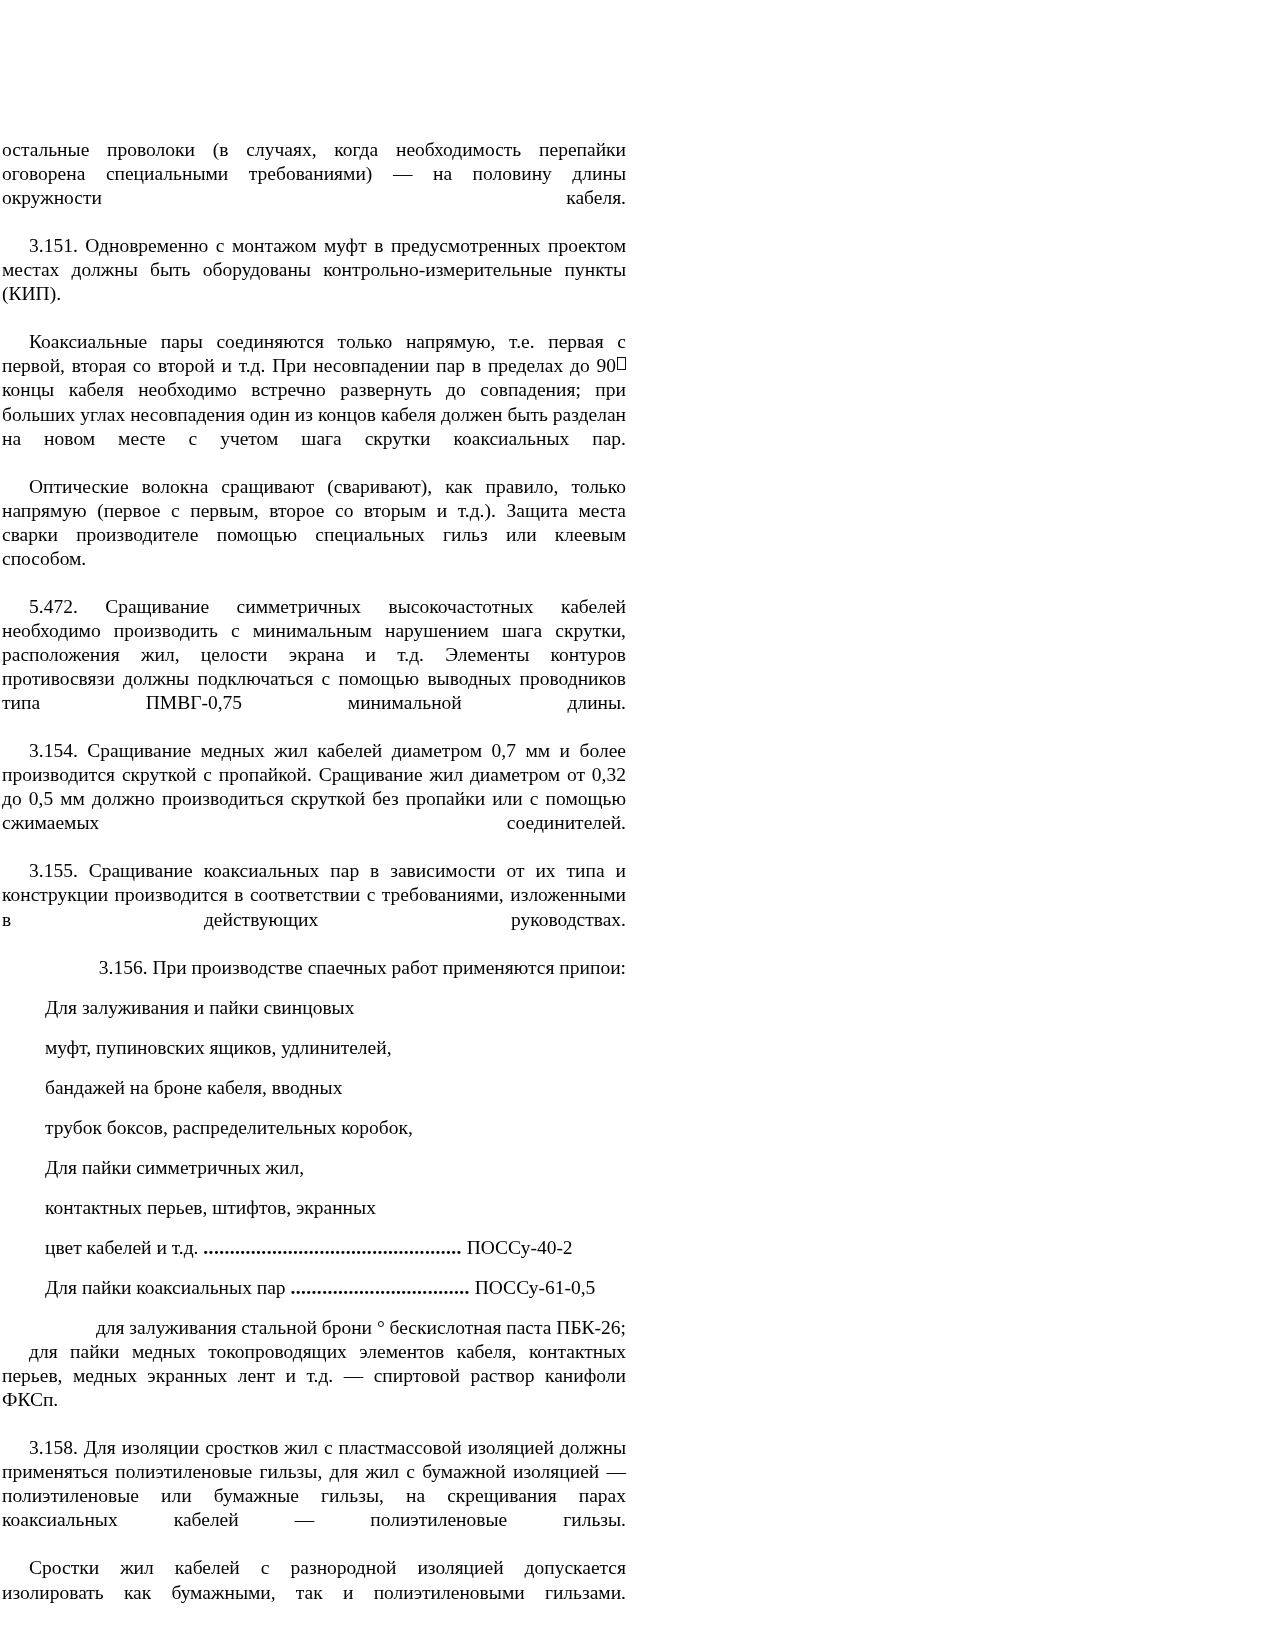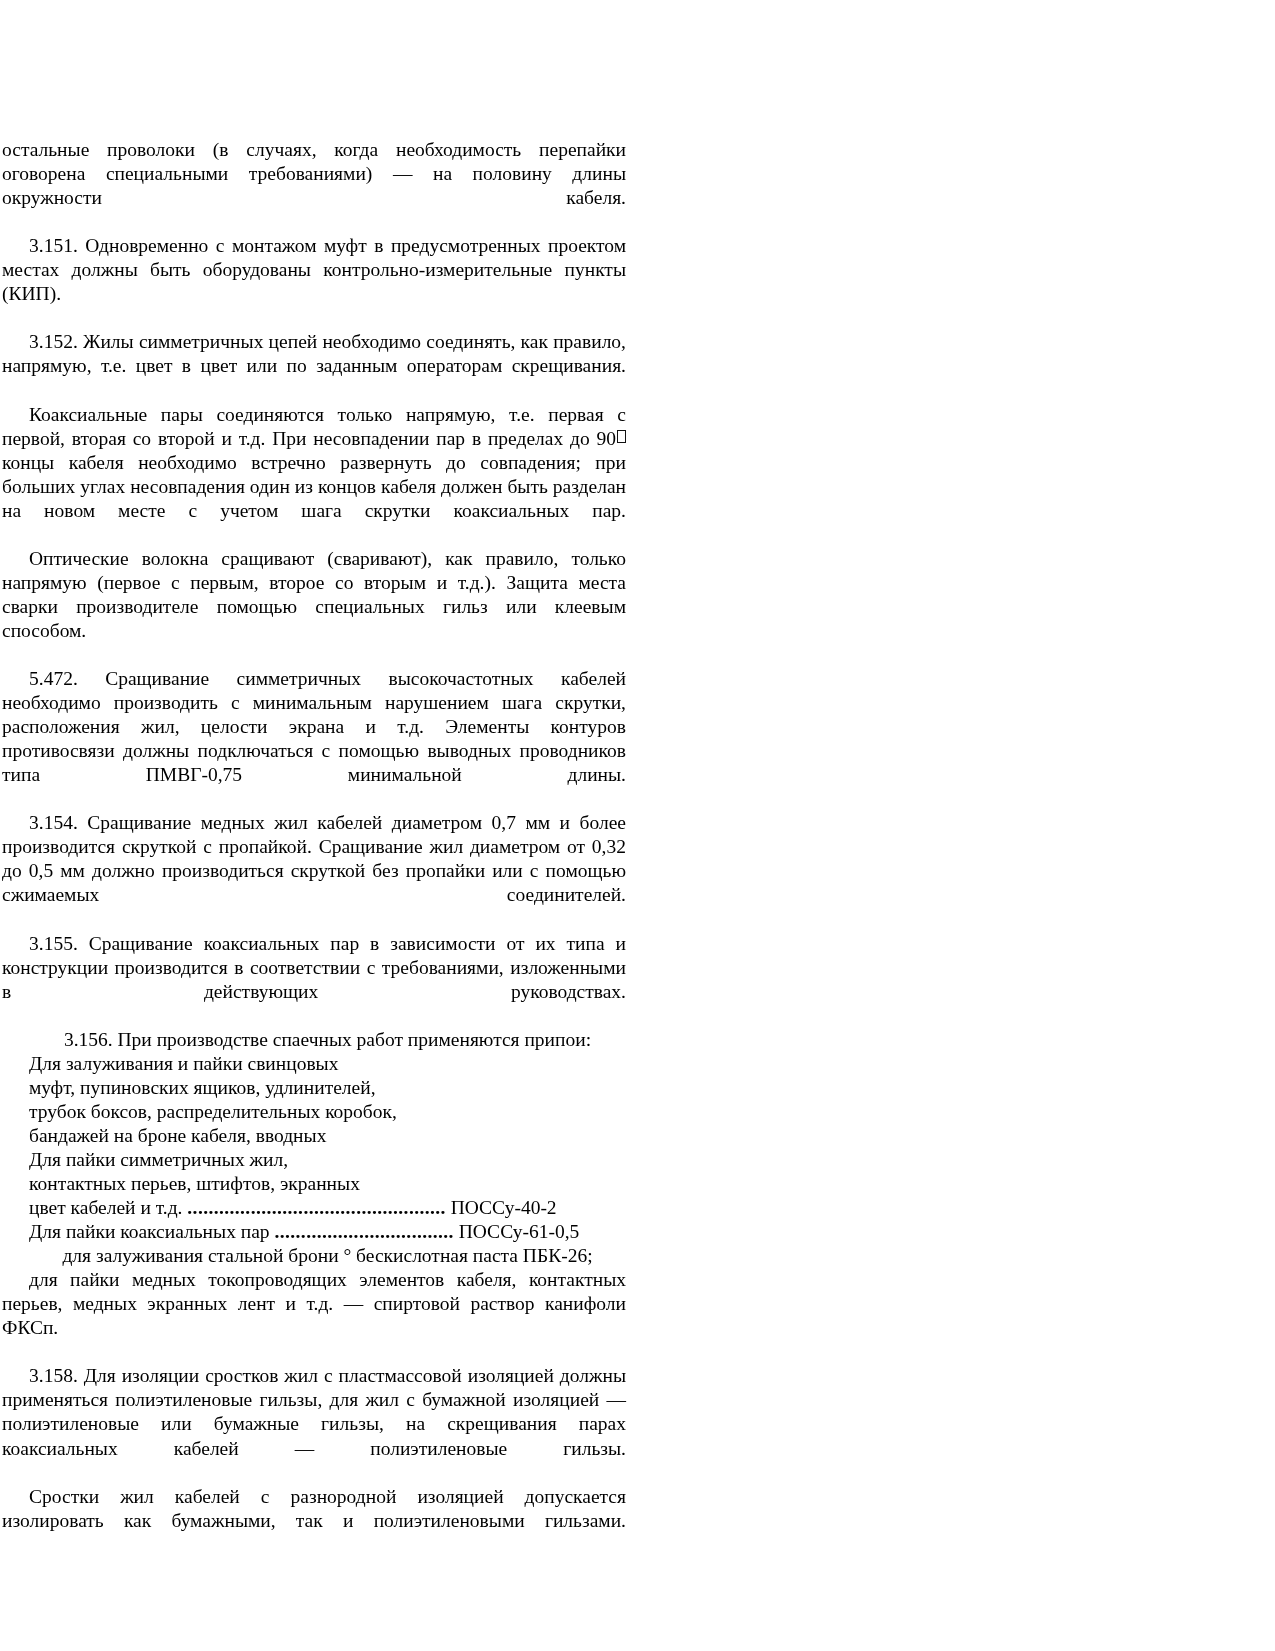--- a/index.html
+++ b/index.html
@@ -39,33 +39,33 @@
     hyphens: none;
     word-spacing: normal;
   }
   p.ind {
     text-indent: 27px;
   }
   p.justify {
     text-align: justify;
   }
   p.noj {
-    text-align: center;
+    text-align: right;
   }
   
   p.justify::after {
     content: "";
     display: inline-block;
     width: 100%;
   }
   .num {
     font-weight: normal;
   }
   .listline {
-    margin: 0;
+    margin: 16px;
     font-size: 19.5px;
     line-height: 24.05px;
     text-align: left;
     padding-left: 27px;
     white-space: nowrap;
   }
   .leader {
     font-weight: bold;
     letter-spacing: 0.4px;
   }
@@ -82,39 +82,38 @@
 </head>
 <body>
 
 <div class="page">
   <div class="textblock">
 
     <p class="justify">остальные проволоки (в случаях, когда необходимость перепайки оговорена специальными требованиями) — на половину длины окружности кабеля.</p>
 
     <p class="ind justify"><span class="num">3.151.</span><span> Одновременно с монтажом муфт в предусмотренных проектом местах должны быть оборудованы контрольно-измерительные пункты (КИП).</span></p>
 
-    <p class="ind justify"><span class="num">3.152.</span><span> Жилы симметричных цепей необходимо соединять, как правило, напрямую, т.е. цвет в цвет или по заданным операторам скрещивания.</span></p>
 
     <p class="ind justify"><span>Коаксиальные пары соединяются только напрямую, т.е. первая с первой, вторая со второй и т.д. При несовпадении пар в пределах до 90</span><span class="tofu"></span><span> концы кабеля необходимо встречно развернуть до совпадения; при больших углах несовпадения один из концов кабеля должен быть разделан на новом месте с учетом шага скрутки коаксиальных пар.</span></p>
 
     <p class="ind justify">Оптические волокна сращивают (сваривают), как правило, только напрямую (первое с первым, второе со вторым и т.д.). Защита места сварки производителе помощью специальных гильз или клеевым способом.</p>
 
     <p class="ind justify"><span class="num">5.472.</span><span> Сращивание симметричных высокочастотных кабелей необходимо производить с минимальным нарушением шага скрутки, расположения жил, целости экрана и т.д. Элементы контуров противосвязи должны подключаться с помощью выводных проводников типа ПМВГ-0,75 минимальной длины.</span></p>
 
     <p class="ind justify"><span class="num">3.154.</span><span> Сращивание медных жил кабелей диаметром 0,7 мм и более производится скруткой с пропайкой. Сращивание жил диаметром от 0,32 до 0,5 мм должно производиться скруткой без пропайки или с помощью сжимаемых соединителей.</span></p>
 
     <p class="ind justify"><span class="num">3.155.</span><span> Сращивание коаксиальных пар в зависимости от их типа и конструкции производится в соответствии с требованиями, изложенными в действующих руководствах.</span></p>
 
     <p class="ind noj"><span class="num">3.156.</span><span> При производстве спаечных работ применяются припои:</span></p>
 
     <div id="solder-list">
         <p class="listline"><span>Для залуживания и пайки свинцовых</span></p>
         <p class="listline"><span>муфт, пупиновских ящиков, удлинителей,</span></p>
+        <p class="listline"><span>бандажей на броне кабеля, вводных</span></p>
         <p class="listline"><span>трубок боксов, распределительных коробок,</span></p>
-        <p class="listline"><span>бандажей на броне кабеля, вводных</span></p>
         <p class="listline"><span>Для пайки симметричных жил,</span></p>
         <p class="listline"><span>контактных перьев, штифтов, экранных</span></p>
         <p class="listline"><span>цвет кабелей и т.д. </span><span class="leader">.................................................</span><span> ПОССу-40-2</span></p>
         <p class="listline"><span>Для пайки коаксиальных пар </span><span class="leader">..................................</span><span> ПОССу-61-0,5</span></p>
       </div>
 
 
     <p class="ind noj">для залуживания стальной брони ° бескислотная паста ПБК-26;</p>
 
 

